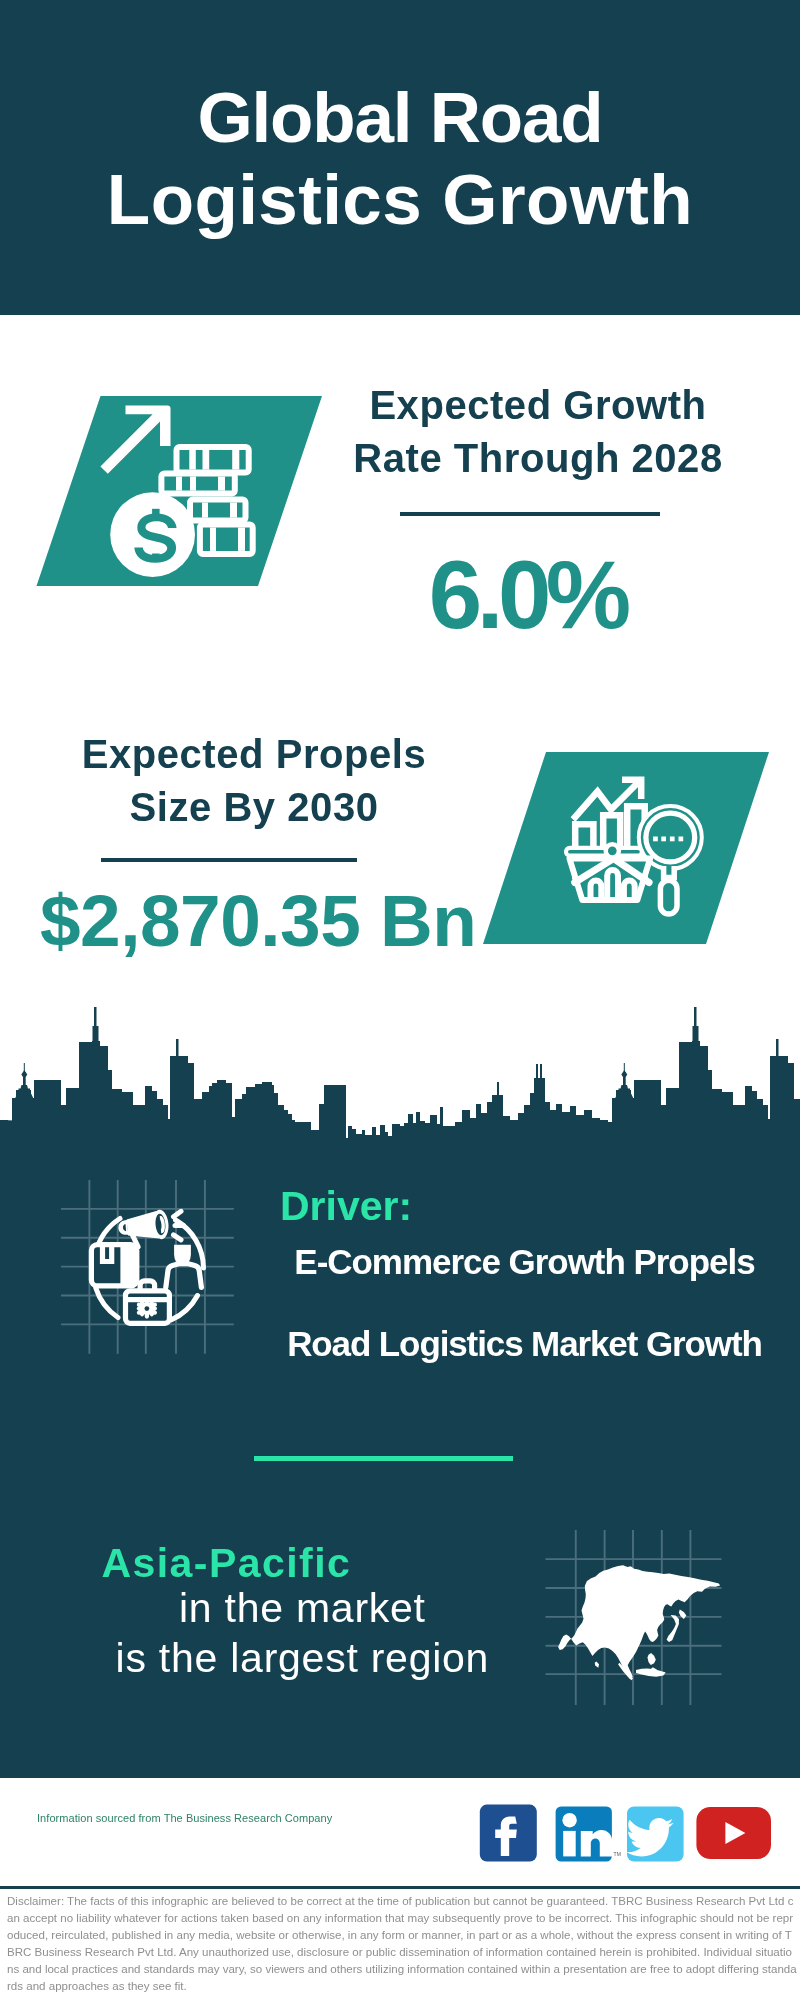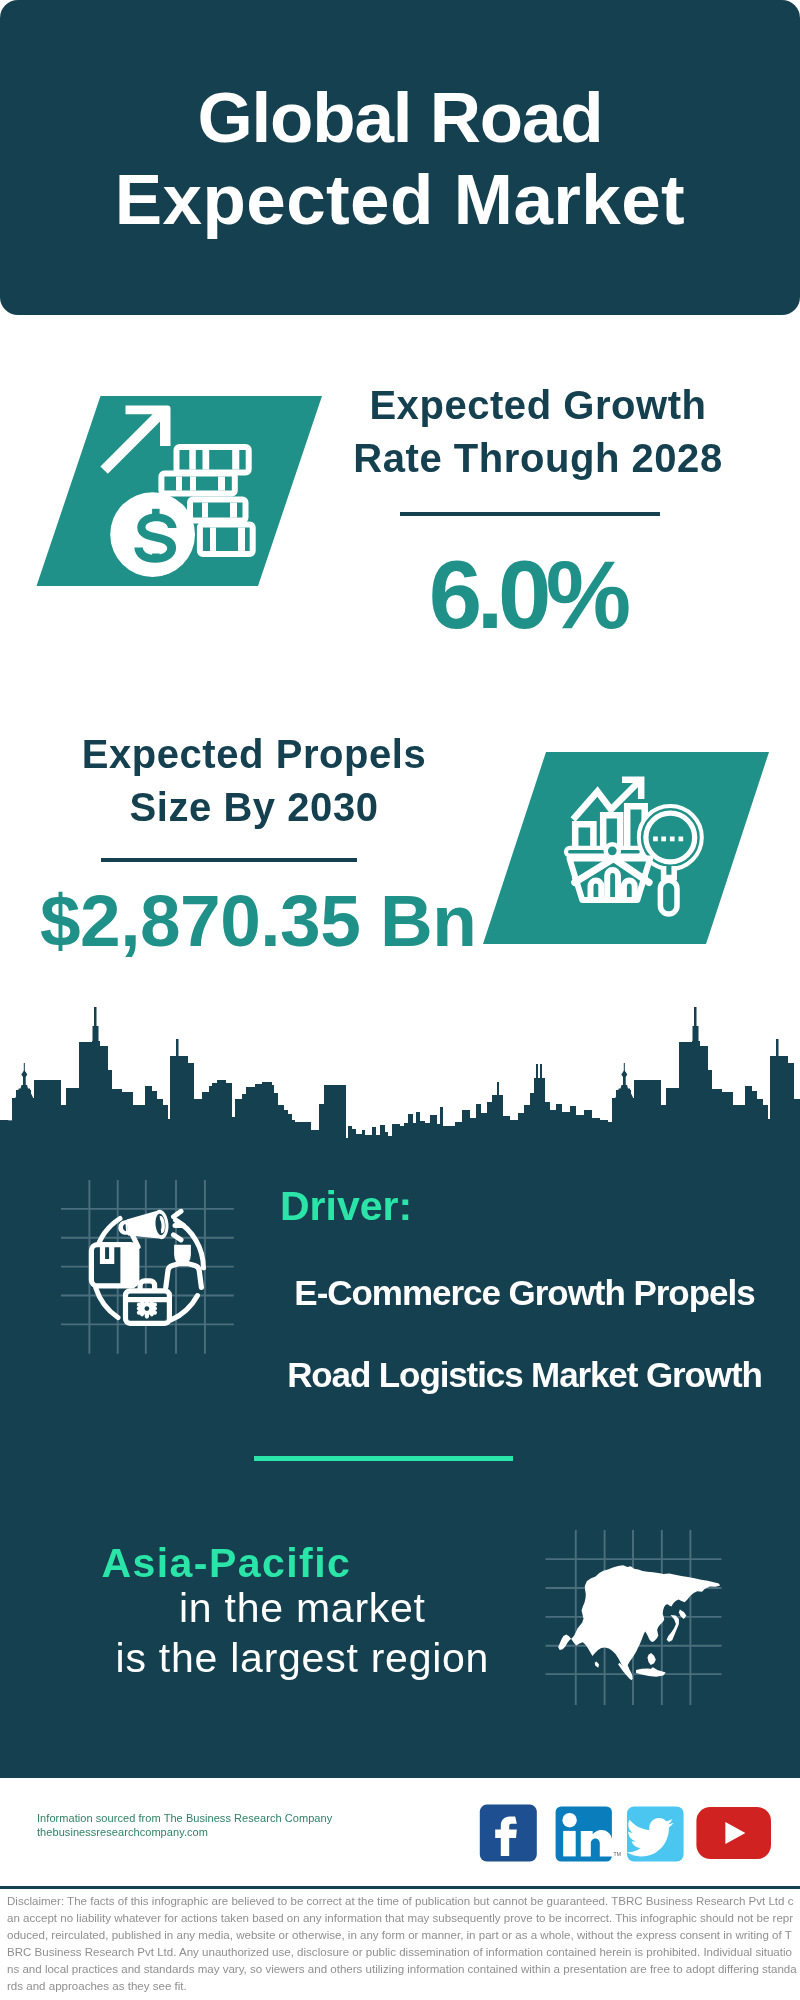--- a/index.html
+++ b/index.html
@@ -1,37 +1,37 @@
 <!DOCTYPE html>
 <html><head>
 <meta charset="utf-8">
 <style>
   *{margin:0;padding:0;box-sizing:border-box;}
   html,body{width:800px;height:2000px;}
   body{font-family:"Liberation Sans",sans-serif;background:#fff;overflow:hidden;}
   .page{position:relative;width:800px;height:2000px;background:#fff;}
-  .header{position:absolute;left:0;top:0;width:800px;height:315px;background:#15404F;border-radius:18px;}
+  .header{position:absolute;left:0;top:0;width:800px;height:315px;background:#15404F;}
   .title{position:absolute;left:0;top:77px;width:800px;text-align:center;color:#fff;font-size:71px;font-weight:bold;line-height:1.155;letter-spacing:-1.2px;}
   .title div{display:block;}
   .t2{letter-spacing:0.4px;}
 
   .para{position:absolute;}
   .para svg{display:block;}
   .stat1-head{position:absolute;left:338px;top:379px;width:400px;text-align:center;color:#15404F;font-size:40px;font-weight:bold;line-height:1.315;letter-spacing:0.55px;}
   .divider{position:absolute;background:#15404F;height:4px;}
   .bignum{position:absolute;color:#1F9189;font-weight:bold;line-height:1;white-space:nowrap;}
 
   .stat2-head{position:absolute;left:54px;top:728px;width:400px;text-align:center;color:#15404F;font-size:40px;font-weight:bold;line-height:1.315;letter-spacing:0.55px;}
 
   .darkpanel{position:absolute;left:0;top:1138px;width:800px;height:640px;background:#15404F;}
   .skyline{position:absolute;left:0;top:1002px;width:800px;height:180px;overflow:hidden;}
 
   .driver-label{position:absolute;left:280px;top:1186px;width:480px;text-align:left;color:#2BE5A8;font-size:41px;font-weight:bold;line-height:1;}
   .driver-text{position:absolute;left:275px;top:1241px;width:500px;text-align:center;color:#fff;font-size:35px;font-weight:bold;line-height:1.205;white-space:nowrap;}
-  .dl1{letter-spacing:-1.04px;text-indent:-1.04px;margin-top:31px;}
+  .dl1{letter-spacing:-1.04px;text-indent:-1.04px;}
   .dl2{letter-spacing:-1.11px;text-indent:-1.11px;margin-top:40px;}
   .hr-accent{position:absolute;background:#2BE5A8;height:5px;}
 
   .driver-icon{position:absolute;left:58px;top:1176px;}
 
   .region-label{position:absolute;left:100px;top:1543px;width:404px;color:#2BE5A8;font-size:41px;font-weight:bold;line-height:1;letter-spacing:1.45px;text-indent:1.45px;}
   .region-text{position:absolute;left:100px;top:1583px;width:404px;text-align:center;color:#fff;font-size:41px;font-weight:normal;line-height:1.22;white-space:nowrap;letter-spacing:0.75px;text-indent:0.75px;}
 
   .asia-map{position:absolute;left:543px;top:1528px;}
 
@@ -40,21 +40,21 @@
   .sep-line{position:absolute;left:0;top:1886px;width:800px;height:3px;background:#15404F;}
   .disclaimer{position:absolute;left:7px;top:1893px;width:790px;color:#908F90;font-size:11.55px;line-height:16.9px;word-break:break-all;}
 </style>
 </head>
 <body>
 
 <div class="page">
   <div class="header">
     <div class="title">
       <div>Global Road</div>
-      <div class="t2">Expected Market</div>
+      <div class="t2">Logistics Growth</div>
     </div>
   </div>
   <div class="para" style="left:30px;top:390px;">
     <svg width="300" height="204" viewBox="0 0 300 204">
       <polygon points="70.5,6 292,6 228,196 6.5,196" fill="#1F9189"></polygon>
       <g>
         <path d="M95.5,15.5 h42 a3,3 0 0 1 3,3 v37.5 h-10.5 v-24.4 l-52.2,52.2 -7.4,-7.4 52.2,-52.2 h-27.1 z" fill="#fff"></path>
       </g>
       <g>
         <rect x="146.5" y="57.0" width="72.2" height="25.6" rx="3" fill="none" stroke="#fff" stroke-width="6"></rect>
@@ -253,21 +253,20 @@
         <path d="M108.1,125.0 L111.1,127.8 L112.8,131.8 L111.1,135.2 L107.8,136.9 L105.5,134.1 L104.5,129.4 L105.5,126.7 Z"></path>
         <path d="M109.8,139.2 L113.7,141.5 L115.4,145.0 L112.1,147.3 L108.8,143.8 L107.8,140.9 Z"></path>
         <path d="M93.0,142.1 L98.6,140.7 L104.8,140.4 L111.1,141.2 L117.0,142.7 L122.7,144.4 L120.3,147.5 L113.1,148.7 L105.8,148.0 L98.6,146.4 L93.0,145.0 Z"></path>
         <path d="M76.5,134.8 L80.4,138.7 L83.7,142.7 L87.0,146.6 L90.0,150.6 L88.3,152.2 L84.4,148.2 L80.4,143.8 L77.1,139.2 L75.1,136.2 Z"></path>
         <path d="M53.4,133.6 L56.0,136.2 L55.3,139.7 L52.2,137.6 L51.7,134.8 Z"></path>
       </g>
     </svg>
   </div>
   <div class="src-text">
     <div>Information sourced from The Business Research Company</div>
-    <div>thebusinessresearchcompany.com</div>
   </div>
   <div class="social" style="left:479px;top:1804px;">
     <svg width="295" height="60" viewBox="0 0 295 60">
       <g>
         <rect x="0.8" y="0.6" width="57" height="57" rx="7" fill="#1D4F91"></rect>
         <path d="M36.2,12.5 h-5.6 c-5.2,0 -8.8,3.6 -8.8,8.9 v4.2 h-5.6 v8.3 h5.6 v18 h8.4 v-18 h6.8 l0.8,-8.3 h-7.6 v-3.6 c0,-1.4 0.9,-2.3 2.3,-2.3 h5.3 z" fill="#fff"></path>
       </g>
       <g transform="translate(76.6,2.4)">
         <rect x="0" y="0" width="56.3" height="55.1" rx="5.5" fill="#0A7EBC"></rect>
         <circle cx="14" cy="13.8" r="7.2" fill="#fff"></circle>

